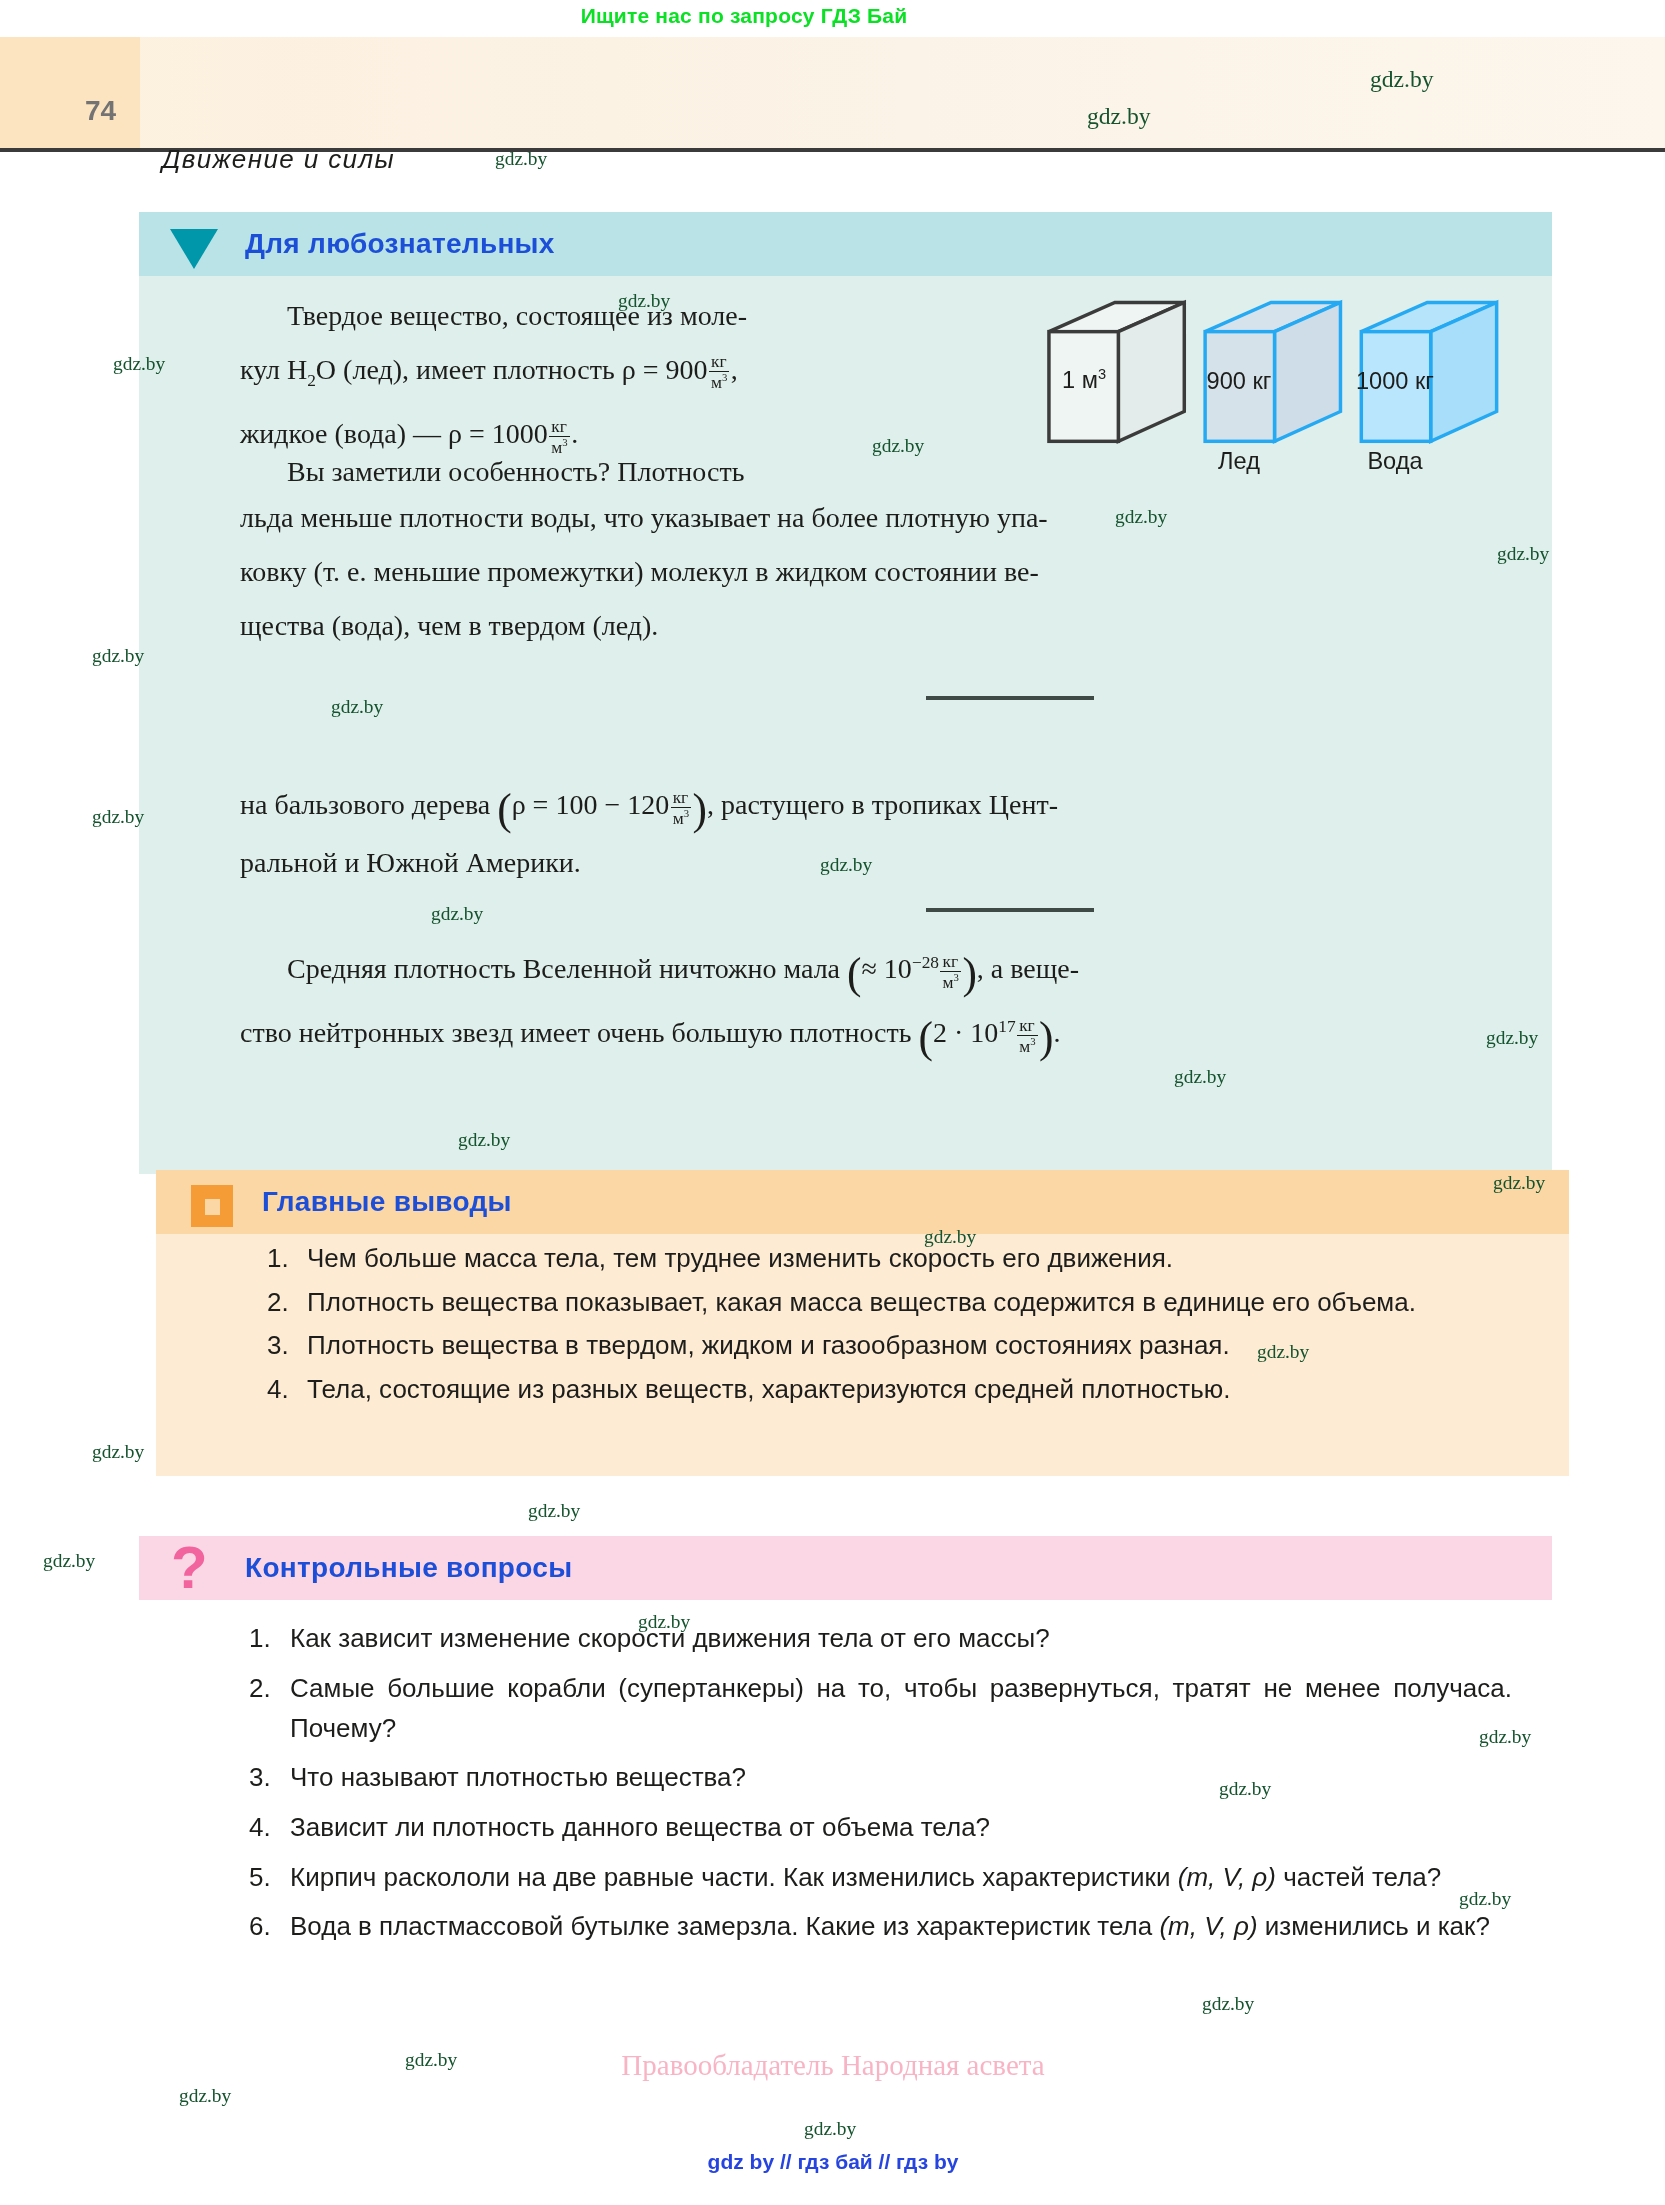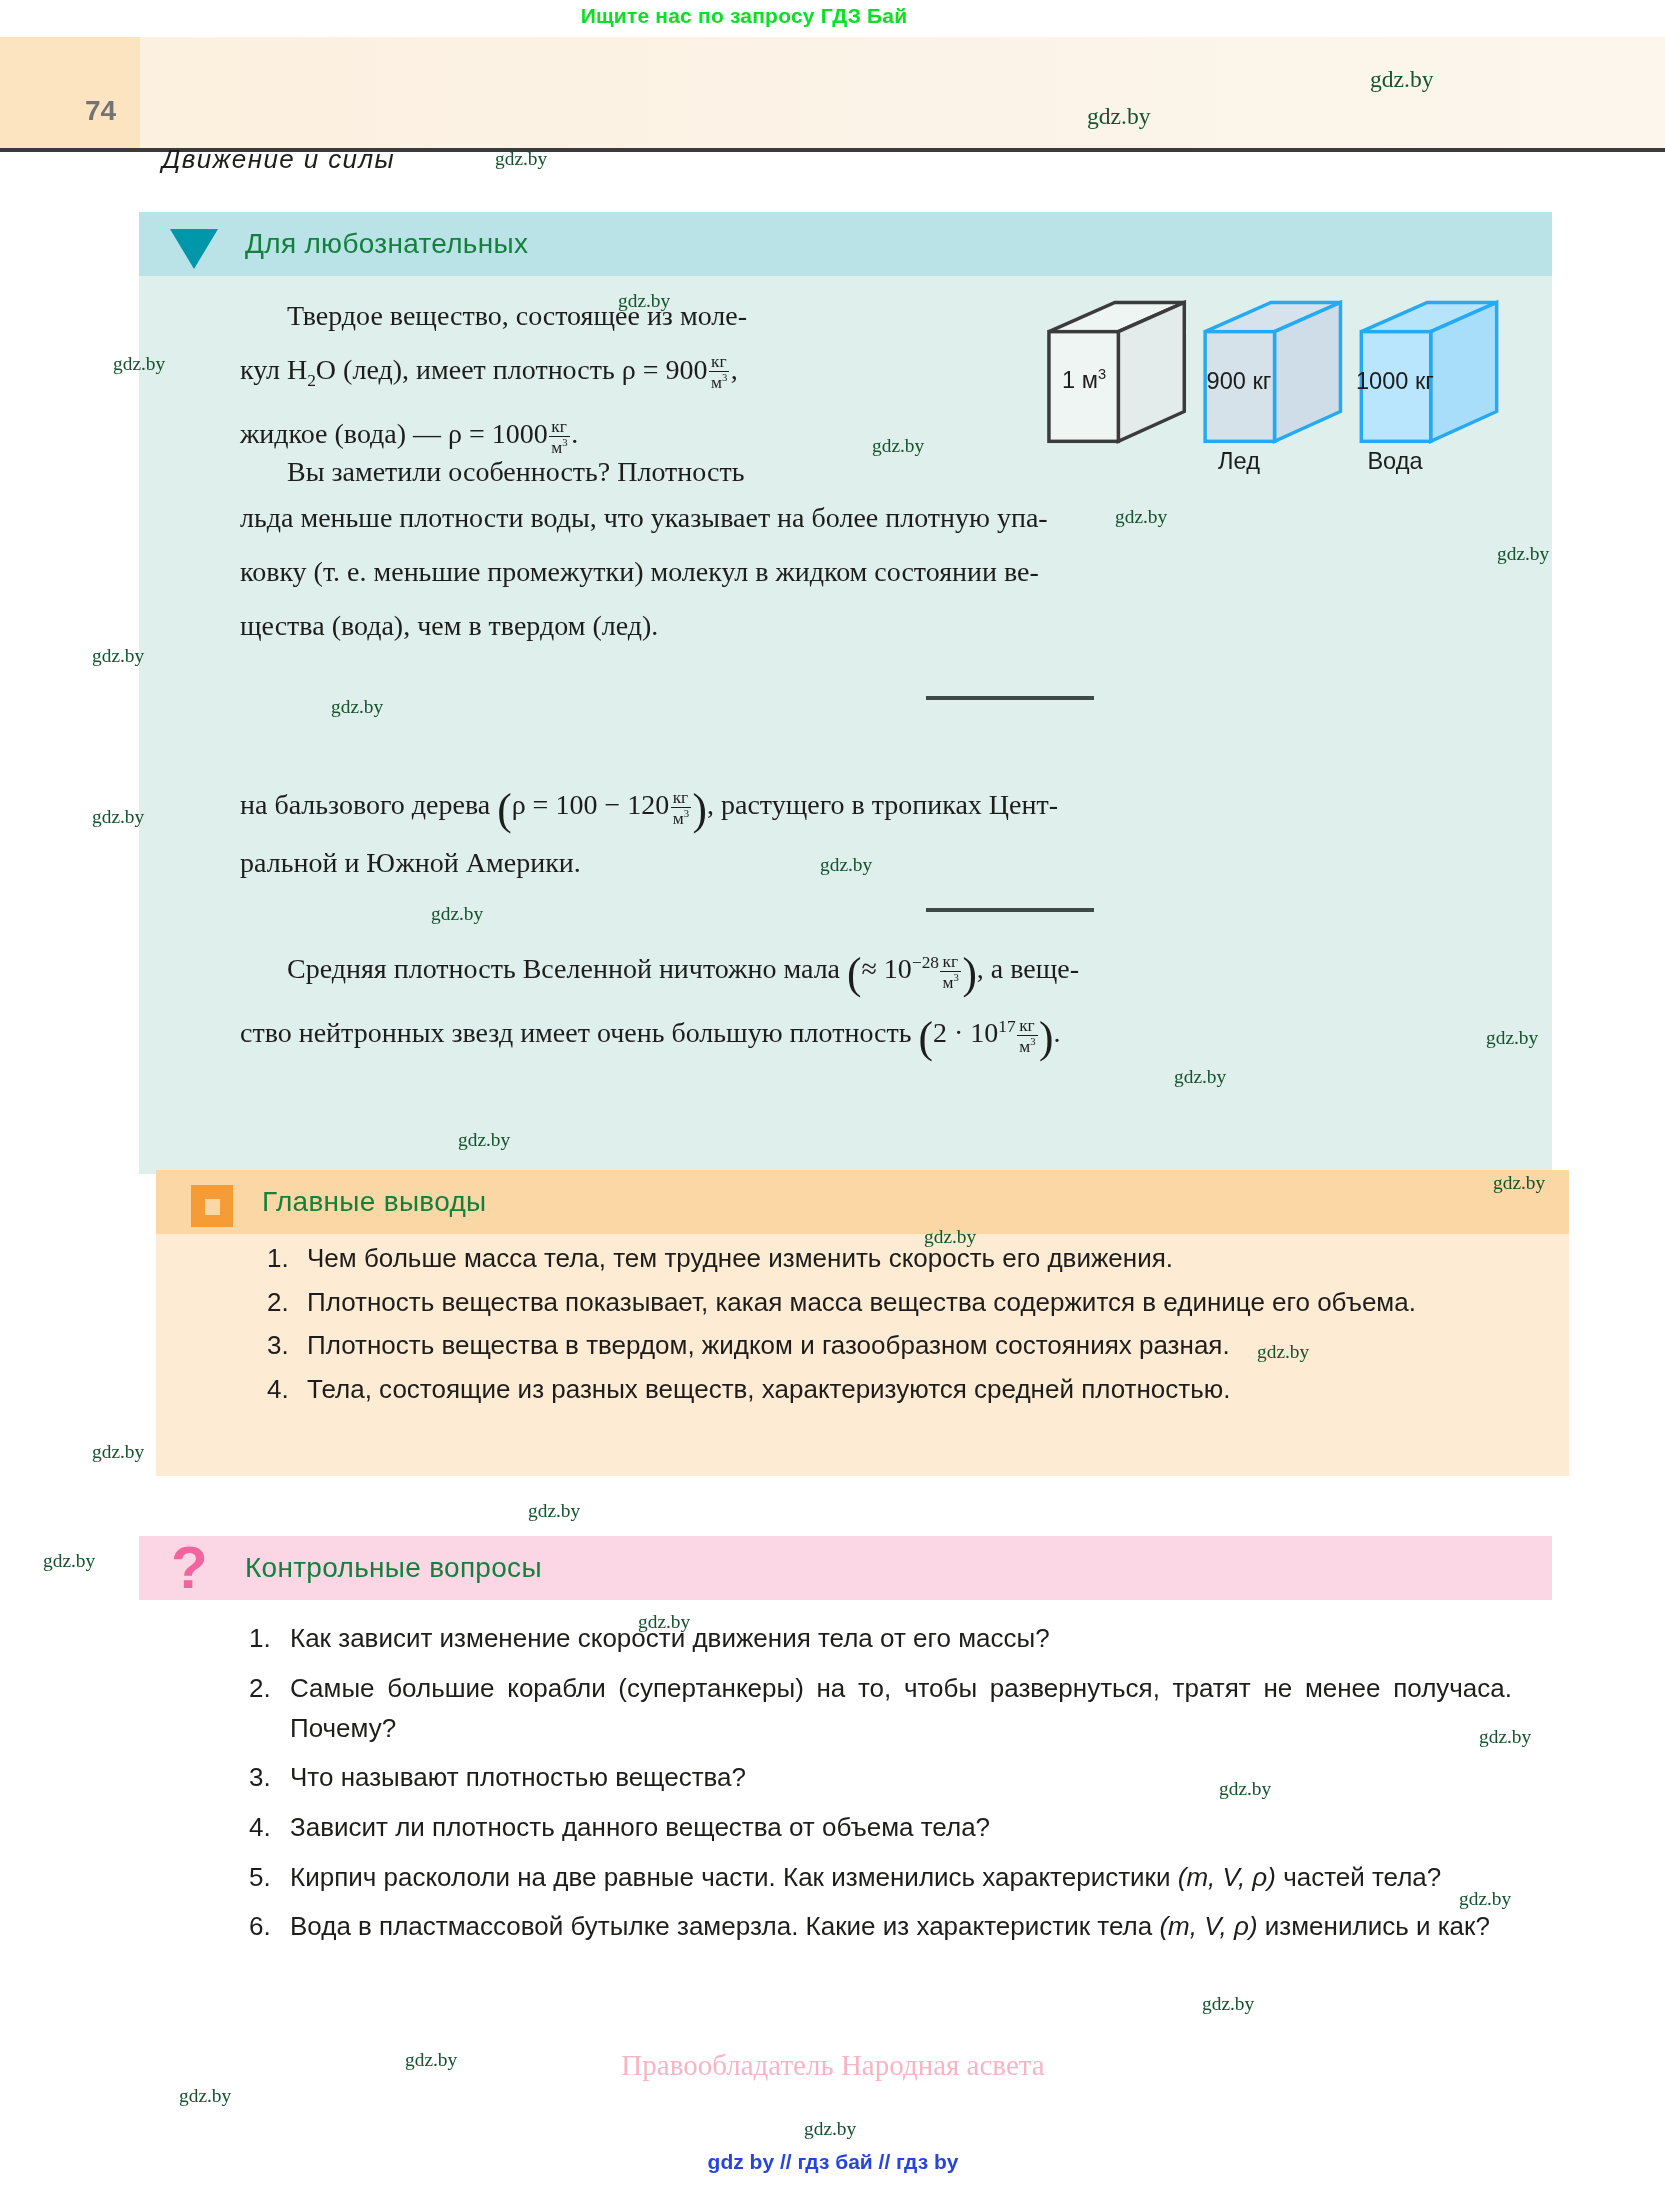--- a/index.html
+++ b/index.html
@@ -46,21 +46,21 @@
     margin-top:48px;
   }
 
   
   .panel{position:absolute;left:139px;width:1413px;}
   .panel-head{
     height:64px;position:relative;
   }
   .panel-head .ptitle{
     position:absolute;left:106px;top:50%;transform:translateY(-50%);
-    font-weight:normal;font-size:28px;color:#15803d;
+    font-weight:bold;font-size:28px;color:#1d4ed8;
     letter-spacing:0.3px;
   }
 
   
   .curious{top:212px;height:962px;background:#dfefec;}
   .curious .panel-head{background:#b9e3e6;}
   .tri{
     position:absolute;left:31px;top:16.7px;
     width:0;height:0;
     border-left:24px solid transparent;

